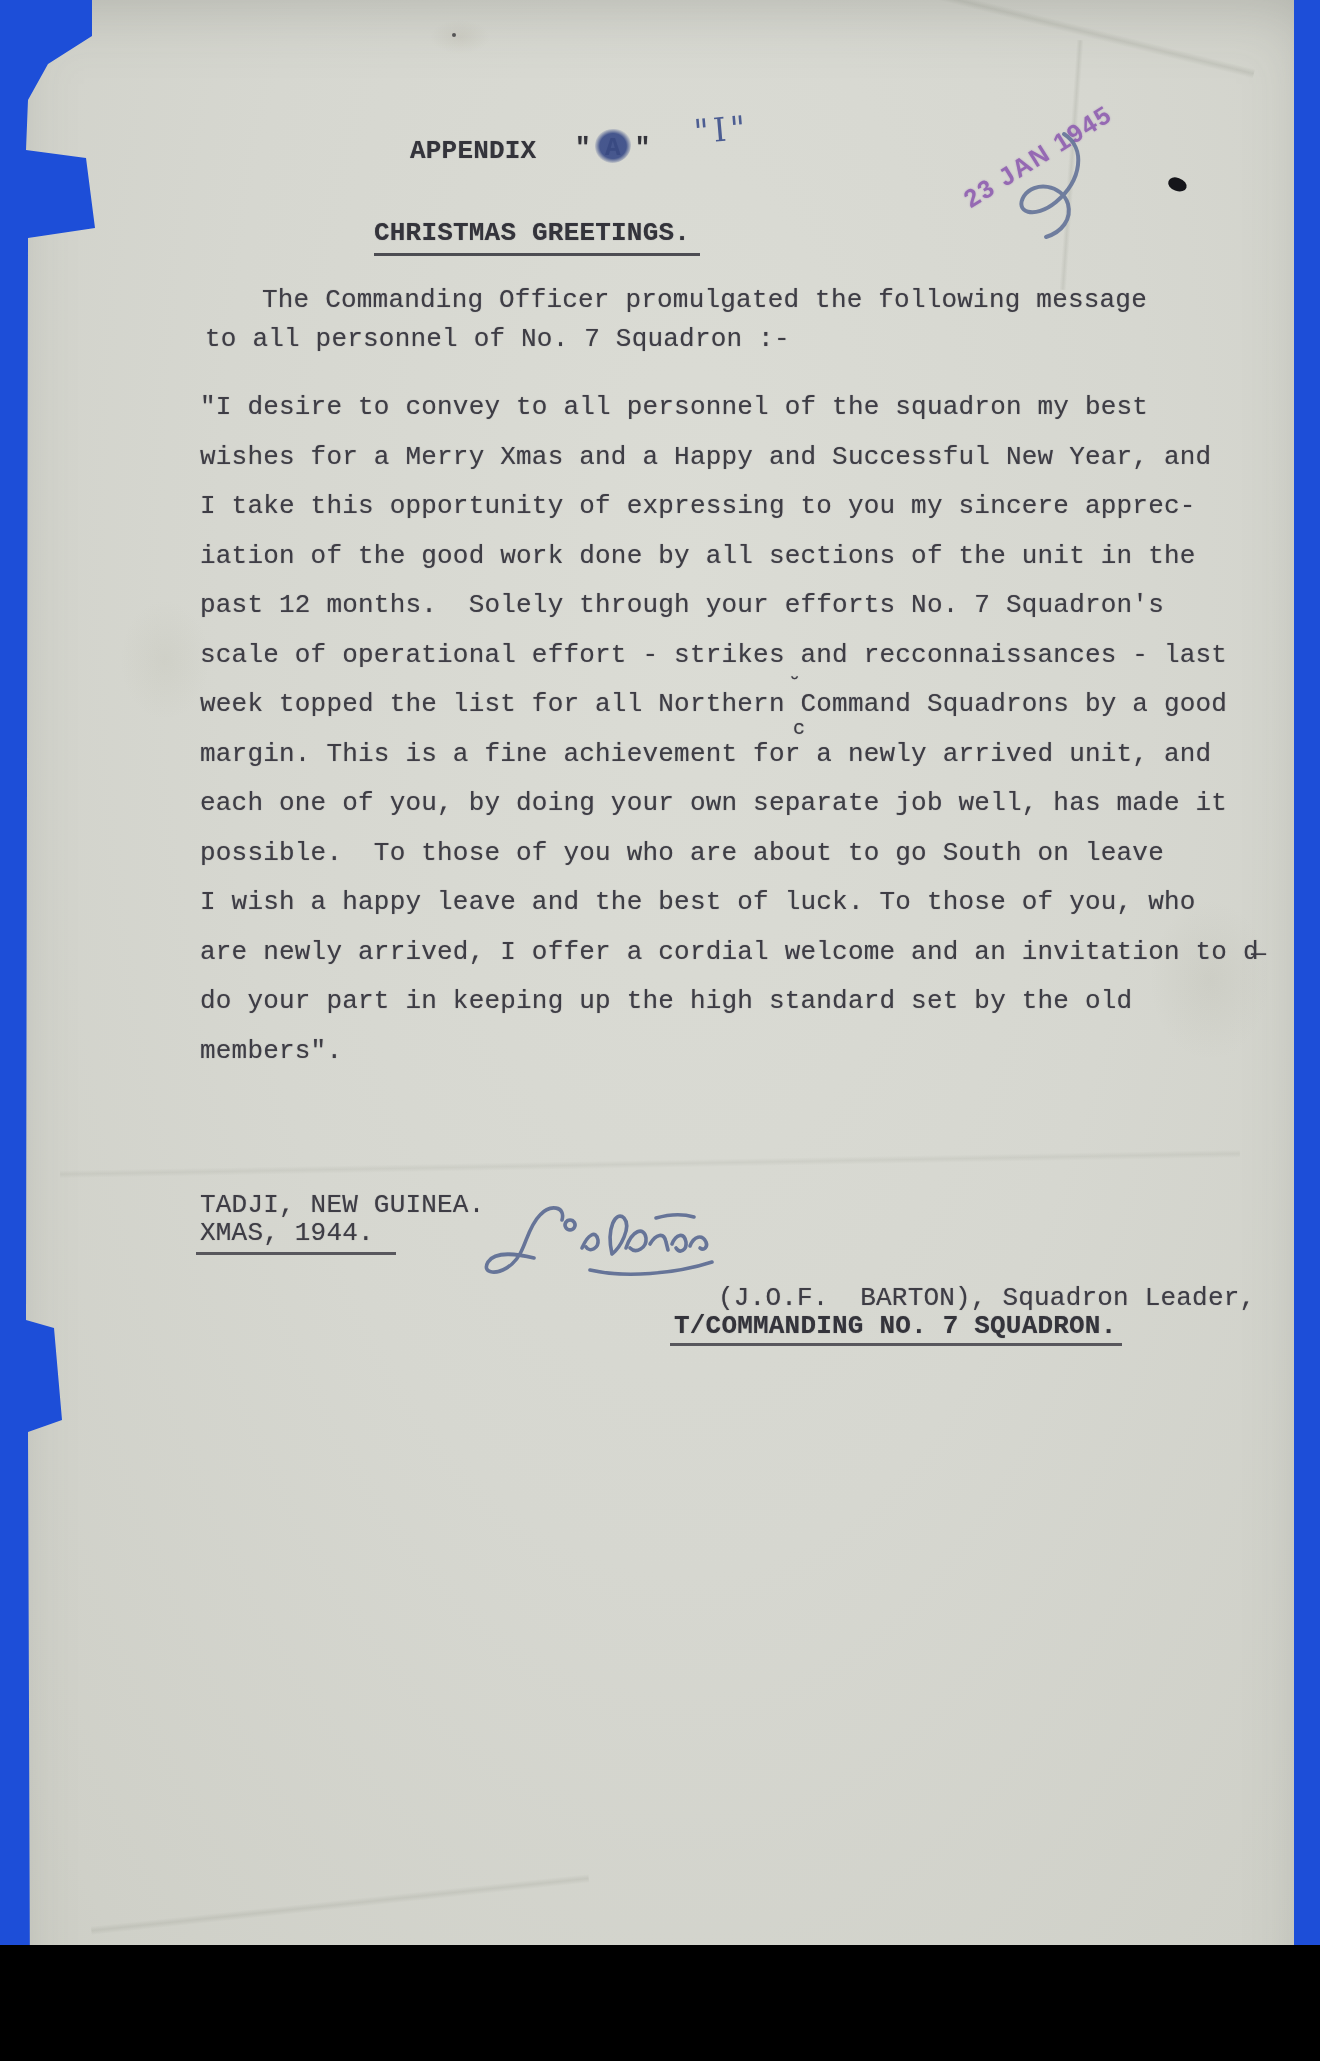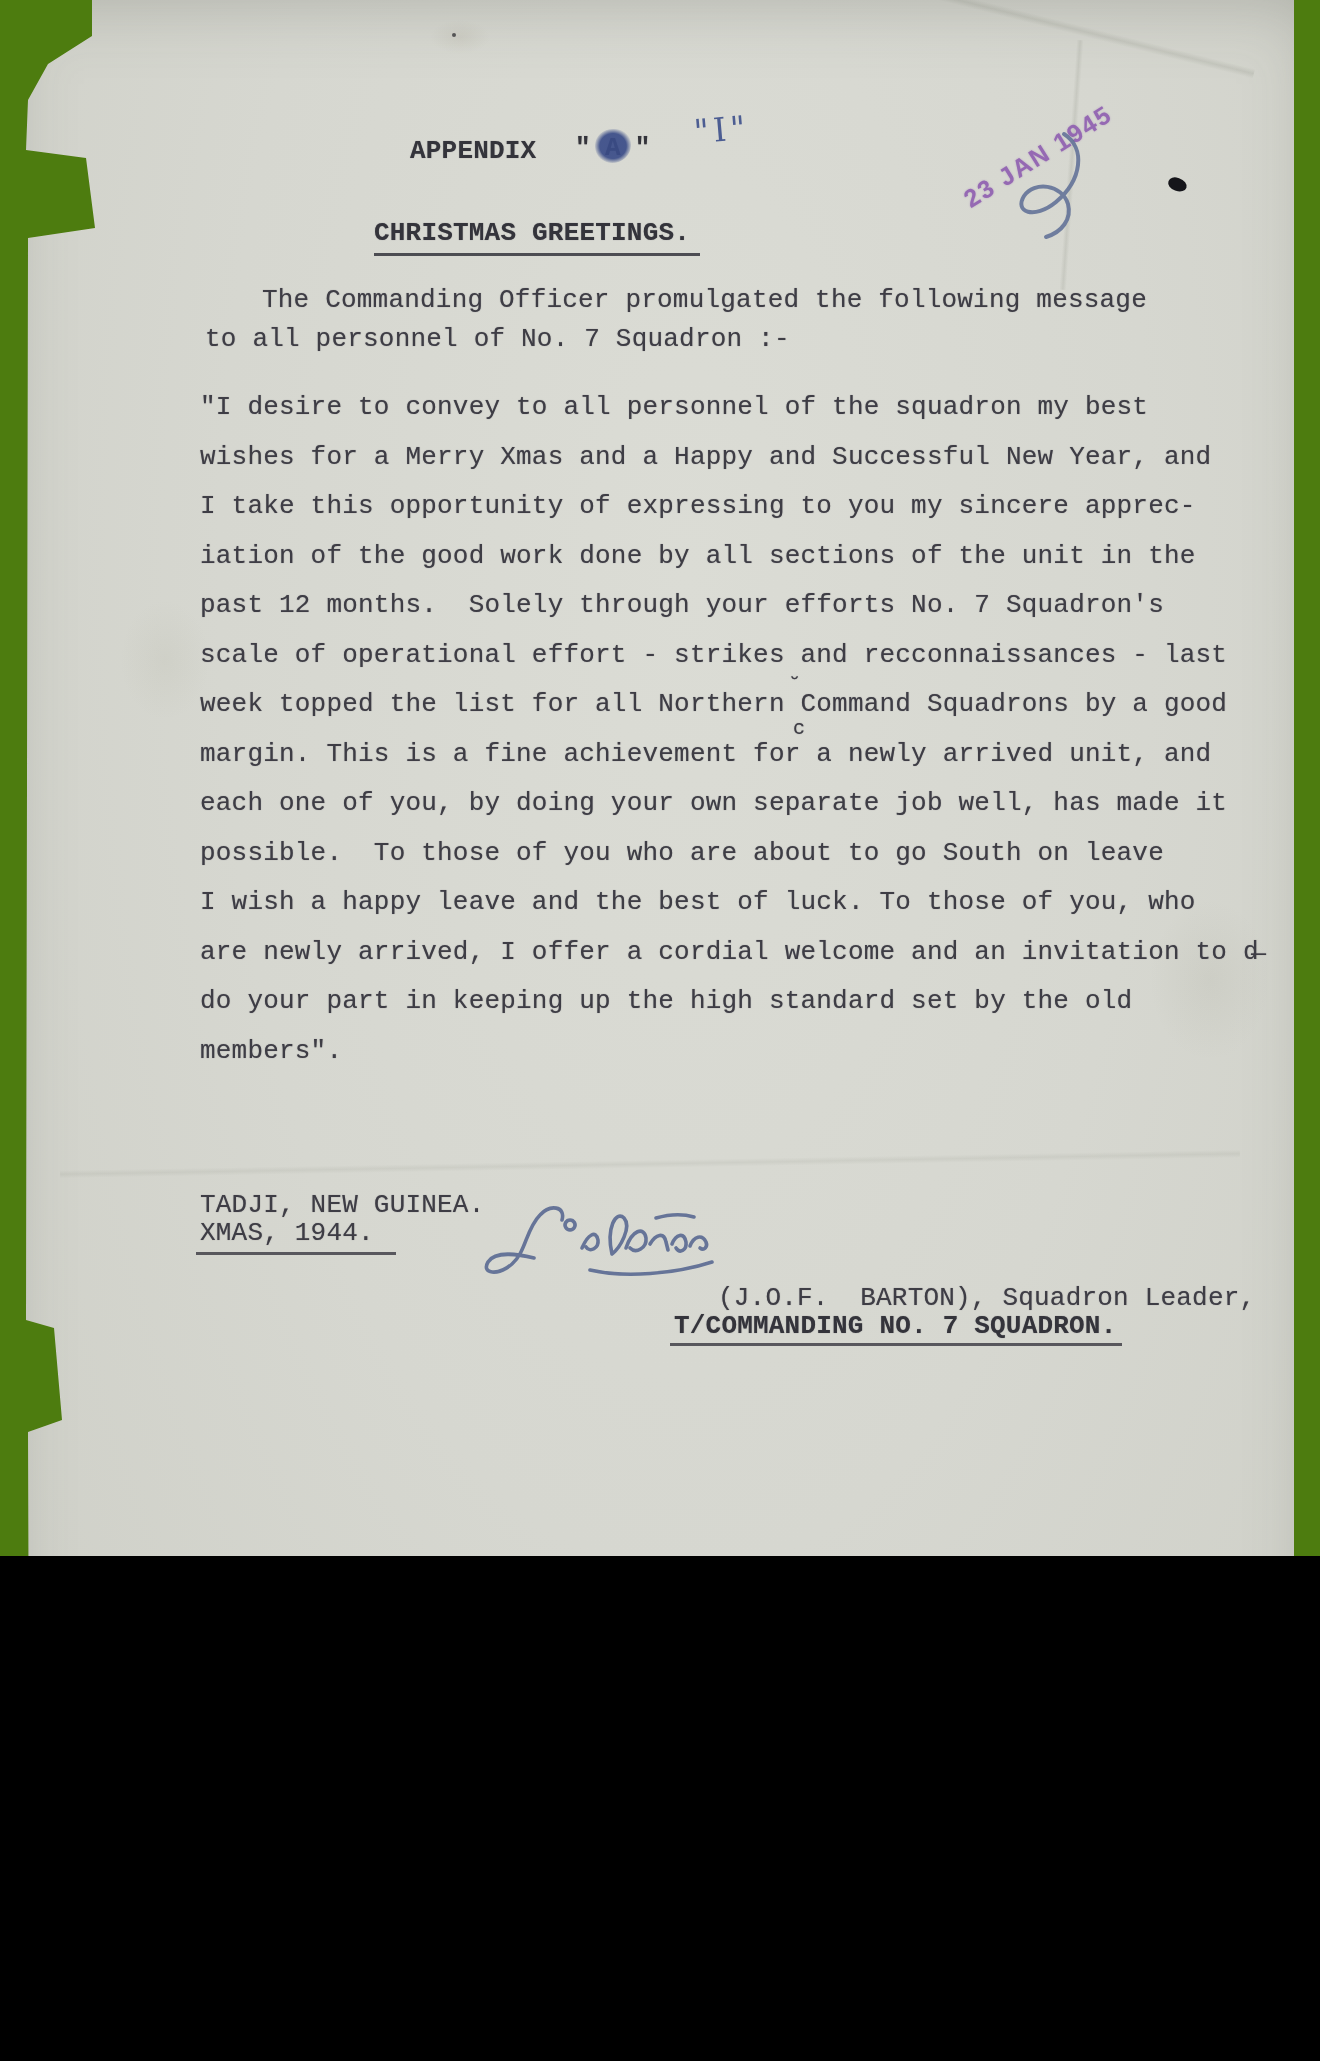--- a/index.html
+++ b/index.html
@@ -1,16 +1,16 @@
 <!DOCTYPE html>
 <html><head>
 <meta charset="utf-8">
 <style>
   html,body{margin:0;padding:0;background:#000;}
-  #page{position:relative;width:1320px;height:1556px;background:#4d7c0f;overflow:hidden;
+  #page{position:relative;width:1320px;height:1945px;background:#1d4ed8;overflow:hidden;
         font-family:"Liberation Mono",monospace;}
   
   #paper{position:absolute;left:0;top:0;width:1320px;height:2047px;
     background:radial-gradient(ellipse at 52% 28%, #dbdcd5 0%, #d6d7d0 48%, #cfd0c8 88%, #cbccc3 100%);
     box-shadow:inset 0 0 70px rgba(92,94,84,.34);
     clip-path:polygon(92px 0px,1294px 0px,1294px 2012px,1240px 2022px,1150px 2012px,
       1040px 2026px,900px 2016px,760px 2028px,620px 2014px,470px 2026px,330px 2016px,
       200px 2026px,150px 2018px,118px 2006px,106px 1986px,92px 2004px,60px 1998px,
       34px 1992px,30px 1988px,28px 1432px,62px 1420px,54px 1328px,26px 1320px,
       28px 238px,95px 228px,86px 158px,26px 150px,28px 100px,48px 64px,92px 36px);}

